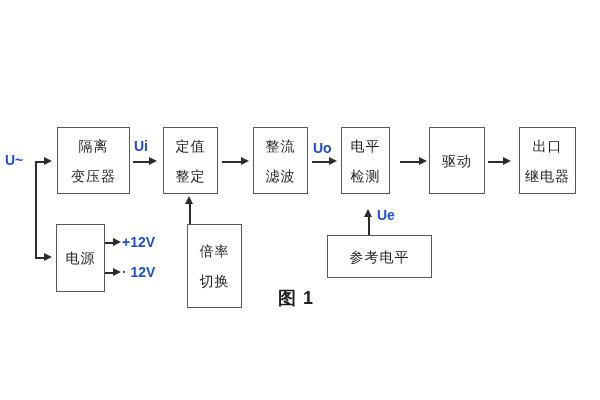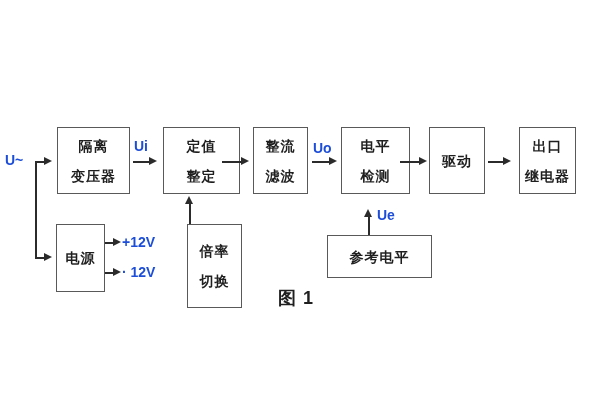--- a/index.html
+++ b/index.html
@@ -4,21 +4,21 @@
 <style>
   html,body{margin:0;padding:0;background:#ffffff;}
   .canvas{
     position:relative;width:600px;height:400px;background:#ffffff;overflow:hidden;
     font-family:"Liberation Sans","DejaVu Sans",sans-serif;color:#1f1f1f;
   }
   .block{
     position:absolute;box-sizing:border-box;background:#ffffff;
     border:1.6px solid #595959;
     display:flex;flex-direction:column;align-items:center;justify-content:center;
-    gap:16px;font-size:14px;font-weight:700;letter-spacing:1px;line-height:1;
+    gap:16px;font-size:14px;font-weight:400;letter-spacing:1px;line-height:1;
     color:#1f1f1f;
   }
   .block.single{gap:0;}
   .lbl{position:absolute;font-size:14px;font-weight:700;line-height:1;white-space:nowrap;color:#1d4ed8;}
   .hline{position:absolute;height:1.6px;background:#2b2b2b;}
   .hline.arr-r::after{
     content:"";position:absolute;right:-7px;top:50%;margin-top:-4.5px;
     width:0;height:0;border-left:8px solid #2b2b2b;
     border-top:4.5px solid transparent;border-bottom:4.5px solid transparent;
   }
@@ -39,31 +39,31 @@
 
   <div class="hline arr-r" style="left:35px;top:161px;width:10px;"></div>
   <div class="vline" style="left:35px;top:161px;height:97px;"></div>
   <div class="hline arr-r" style="left:35px;top:257px;width:10px;"></div>
 
   <div class="block" style="left:57px;top:127px;width:73px;height:67px;">
     <span>隔离</span>
     <span>变压器</span>
   </div>
 
-  <div class="block" style="left:163px;top:127px;width:77px;height:67px;">
+  <div class="block" style="left:163px;top:127px;width:55px;height:67px;">
     <span>定值</span>
     <span>整定</span>
   </div>
 
   <div class="block" style="left:253px;top:127px;width:55px;height:67px;">
     <span>整流</span>
     <span>滤波</span>
   </div>
 
-  <div class="block" style="left:341px;top:127px;width:69px;height:67px;">
+  <div class="block" style="left:341px;top:127px;width:49px;height:67px;">
     <span>电平</span>
     <span>检测</span>
   </div>
 
   <div class="block single" style="left:429px;top:127px;width:56px;height:67px;">
     <span>驱动</span>
   </div>
 
   <div class="block" style="left:519px;top:127px;width:57px;height:67px;text-align:center;">
     <span>出口</span>

